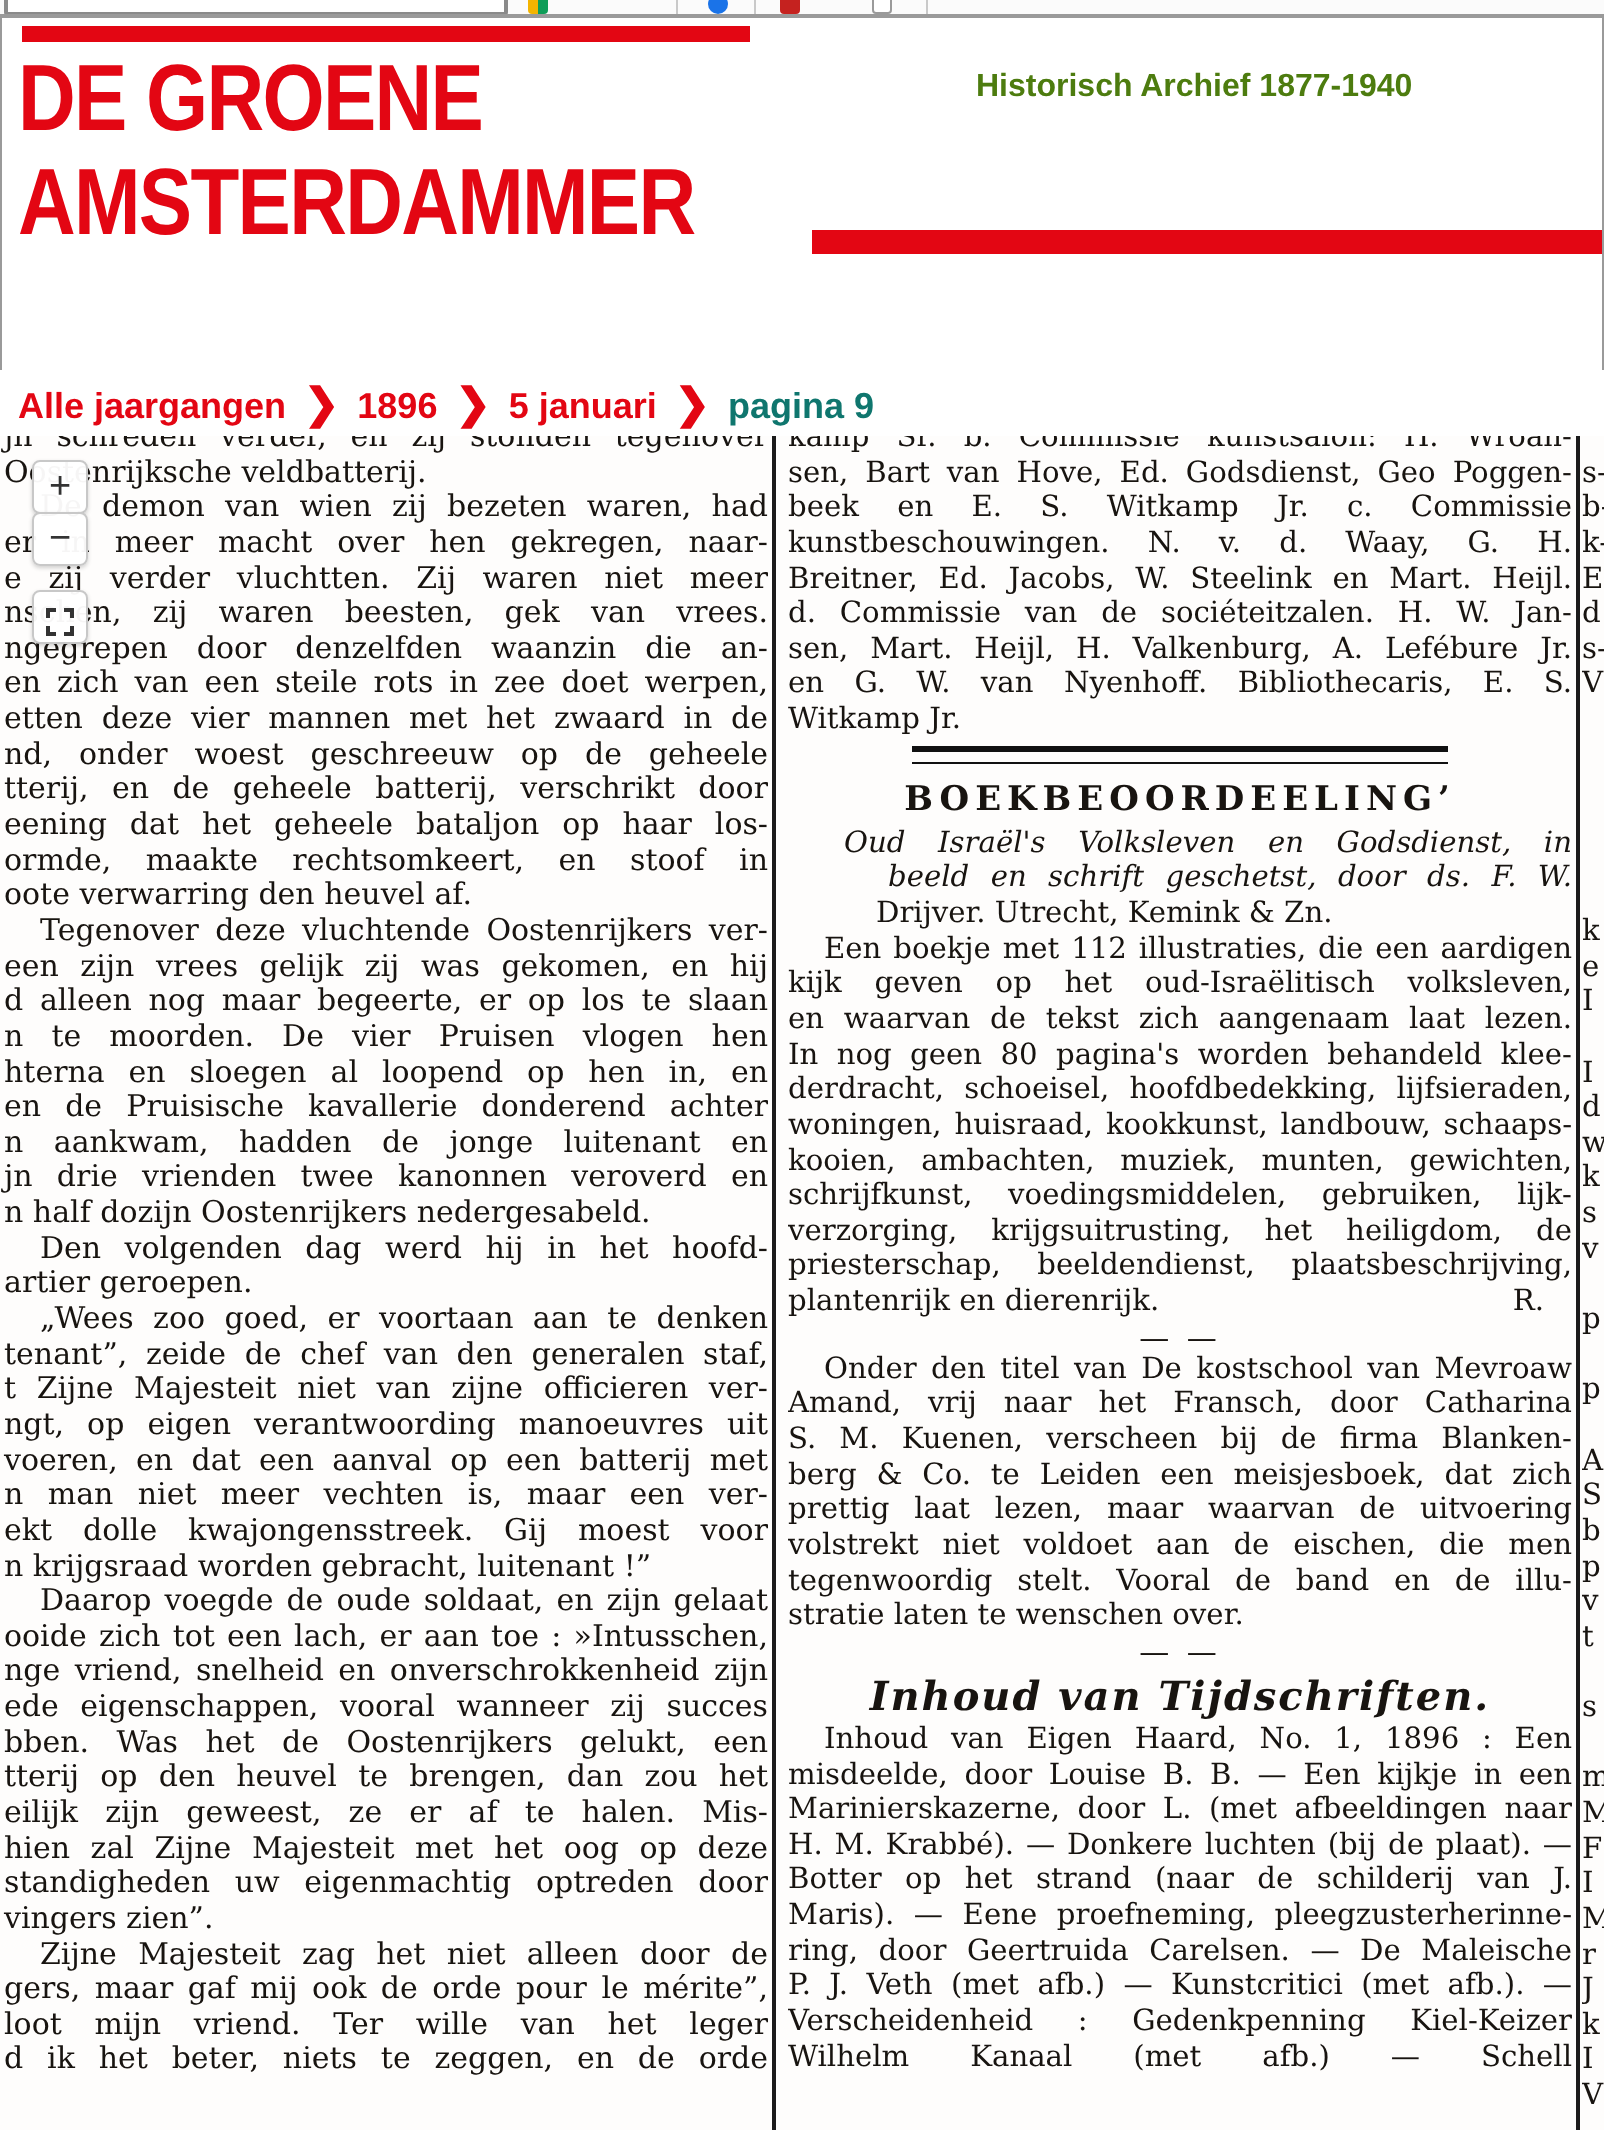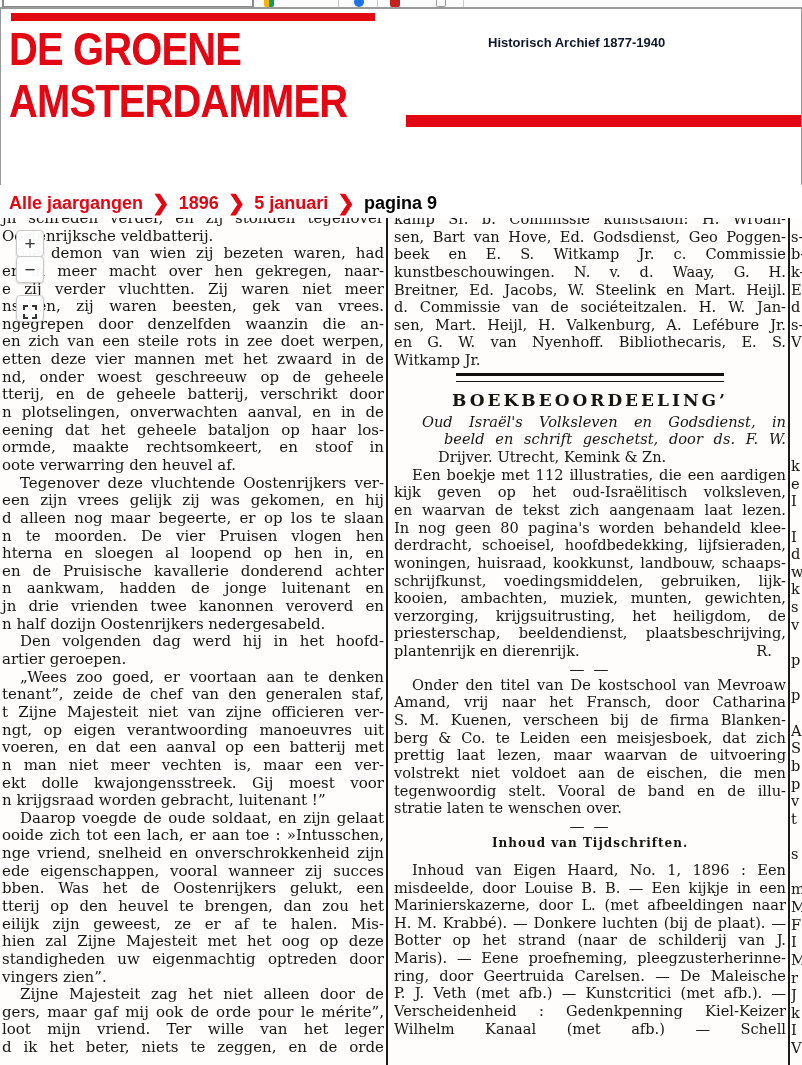--- a/index.html
+++ b/index.html
@@ -20,29 +20,29 @@
   .s1{left:338px;} .s2{left:377px;} .s3{left:463px;}
 
   
   header { position:relative; height:176px; background:#fff;
            border-left:1px solid #9a9a9a; border-right:1px solid #9a9a9a; }
   .red-bar-top   { position:absolute; left:10px; top:4px;  width:364px; height:8px;  background:var(--red); }
   .red-bar-right { position:absolute; left:405px; top:106px; right:0; height:12px; background:var(--red); }
   .logo { position:absolute; left:8px; top:14px; color:var(--red);
           font-weight:bold; font-size:47px; line-height:52px; letter-spacing:-1px;
           transform:scaleX(.85); transform-origin:left top; white-space:nowrap; }
-  .archive-title { position:absolute; left:487px; top:26px; font-size:13px;
-                   font-weight:bold; color:#0f172a; }
+  .archive-title { position:absolute; left:487px; top:26px; font-size:16px;
+                   font-weight:bold; color:#4d7c0f; }
 
   
   .breadcrumb { height:33px; padding:3px 0 0 9px; display:flex; align-items:center;
                 gap:9px; font-size:18px; font-weight:bold; }
   .bc-link { color:var(--red); cursor:pointer; }
   .bc-sep  { color:var(--red); font-size:21px; font-weight:bold; line-height:18px; }
-  .bc-current { color:#000000; }
+  .bc-current { color:#0f766e; }
 
   
   .scan { position:relative; height:847px; background:#fefdfc; overflow:hidden;
           font-family:"DejaVu Serif", serif; color:#181410; }
   .col { position:absolute; top:0; bottom:0; overflow:hidden; }
   .col.left   { left:0;    width:384px; }
   .col.right  { left:394px; width:392px; }
   .col.sliver { left:791px; width:11px; }
   .col-inner { margin-top:-8px; }
   .vdiv { position:absolute; top:0; bottom:0; width:2px; background:#1b1b1b; }
@@ -56,21 +56,21 @@
   .np-line.ital { font-style:italic; }
   .np-line.split{ display:flex; white-space:nowrap; }
   .np-line.split .rt { margin-left:auto; padding-right:14px; }
   .np-rule { height:14px; }
   .np-rule::before { content:""; display:block; width:268px; margin:4px auto 0;
                      border-top:3px solid #111; border-bottom:1px solid #111; height:5px; }
   .np-dash { height:16px; text-align:center; text-align-last:center;
              font-size:15px; letter-spacing:2px; }
   .np-heading { height:26px; text-align:center; text-align-last:center;
                 font-weight:bold; font-size:17px; letter-spacing:3px; padding-top:3px; }
-  .np-heading.big { height:28px; font-size:12px; letter-spacing:1px; }
+  .np-heading.big { height:28px; font-size:20px; letter-spacing:1px;font-style:italic; }
 
   
   .zoom-controls { position:absolute; left:16px; top:12px; width:28px; }
   .zbtn { display:block; width:28px; height:27px; background:rgba(255,255,255,.96);
           border:1px solid #c8c8c8; border-radius:4px; font-size:19px; line-height:23px;
           color:#333; text-align:center; cursor:pointer;
           box-shadow:0 1px 2px rgba(0,0,0,.18); font-family:"Liberation Sans",sans-serif; }
   .zbtn + .zbtn { margin-top:-1px; }
   .zbtn.fs { margin-top:12px; padding-top:5px; }
   :root { --red:#e30613; }
@@ -116,21 +116,20 @@
         <div class="np-line end">Oostenrijksche veldbatterij.</div>
         <div class="np-line ind">De demon van wien zij bezeten waren, had</div>
         <div class="np-line">er in meer macht over hen gekregen, naar-</div>
         <div class="np-line">e zij verder vluchtten.  Zij waren niet meer</div>
         <div class="np-line">nschen, zij waren beesten, gek van vrees.</div>
         <div class="np-line">ngegrepen door denzelfden waanzin die an-</div>
         <div class="np-line">en zich van een steile rots in zee doet werpen,</div>
         <div class="np-line">etten deze vier mannen met het zwaard in de</div>
         <div class="np-line">nd, onder woest geschreeuw op de geheele</div>
         <div class="np-line">tterij, en de geheele batterij, verschrikt door</div>
-        <div class="np-line">n plotselingen, onverwachten aanval, en in de</div>
         <div class="np-line">eening dat het geheele bataljon op haar los-</div>
         <div class="np-line">ormde, maakte rechtsomkeert, en stoof in</div>
         <div class="np-line end">oote verwarring den heuvel af.</div>
         <div class="np-line ind">Tegenover deze vluchtende Oostenrijkers ver-</div>
         <div class="np-line">een zijn vrees gelijk zij was gekomen, en hij</div>
         <div class="np-line">d alleen nog maar begeerte, er op los te slaan</div>
         <div class="np-line">n te moorden.  De vier Pruisen vlogen hen</div>
         <div class="np-line">hterna en sloegen al loopend op hen in, en</div>
         <div class="np-line">en de Pruisische kavallerie donderend achter</div>
         <div class="np-line">n aankwam, hadden de jonge luitenant en</div>
@@ -178,22 +177,22 @@
         <div class="np-heading">BOEKBEOORDEELING’</div>
         <div class="np-line ital" style="padding-left: 28px;">Oud Israël's  Volksleven  en  Godsdienst,  in</div>
         <div class="np-line ital" style="padding-left: 50px;">beeld en schrift geschetst, door ds. F. W.</div>
         <div class="np-line end" style="padding-left: 44px;">Drijver.  Utrecht,  Kemink  &amp;  Zn.</div>
         <div class="np-line ind">Een boekje met 112 illustraties, die een aardigen</div>
         <div class="np-line">kijk geven op het oud-Israëlitisch volksleven,</div>
         <div class="np-line">en waarvan de tekst zich aangenaam laat lezen.</div>
         <div class="np-line">In nog geen 80 pagina's worden behandeld klee-</div>
         <div class="np-line">derdracht, schoeisel, hoofdbedekking, lijfsieraden,</div>
         <div class="np-line">woningen, huisraad, kookkunst, landbouw, schaaps-</div>
+        <div class="np-line">kooien, ambachten, muziek, munten, gewichten,</div>
         <div class="np-line">schrijfkunst, voedingsmiddelen, gebruiken, lijk-</div>
-        <div class="np-line">kooien, ambachten, muziek, munten, gewichten,</div>
         <div class="np-line">verzorging, krijgsuitrusting, het heiligdom, de</div>
         <div class="np-line">priesterschap, beeldendienst, plaatsbeschrijving,</div>
         <div class="np-line end split">
           <span>plantenrijk en dierenrijk.</span>
           <span class="rt">R.</span>
         </div>
         <div class="np-dash">— —</div>
         <div class="np-line ind">Onder den titel van De kostschool van Mevroaw</div>
         <div class="np-line">Amand, vrij naar het Fransch, door Catharina</div>
         <div class="np-line">S. M. Kuenen, verscheen bij de firma Blanken-</div>

